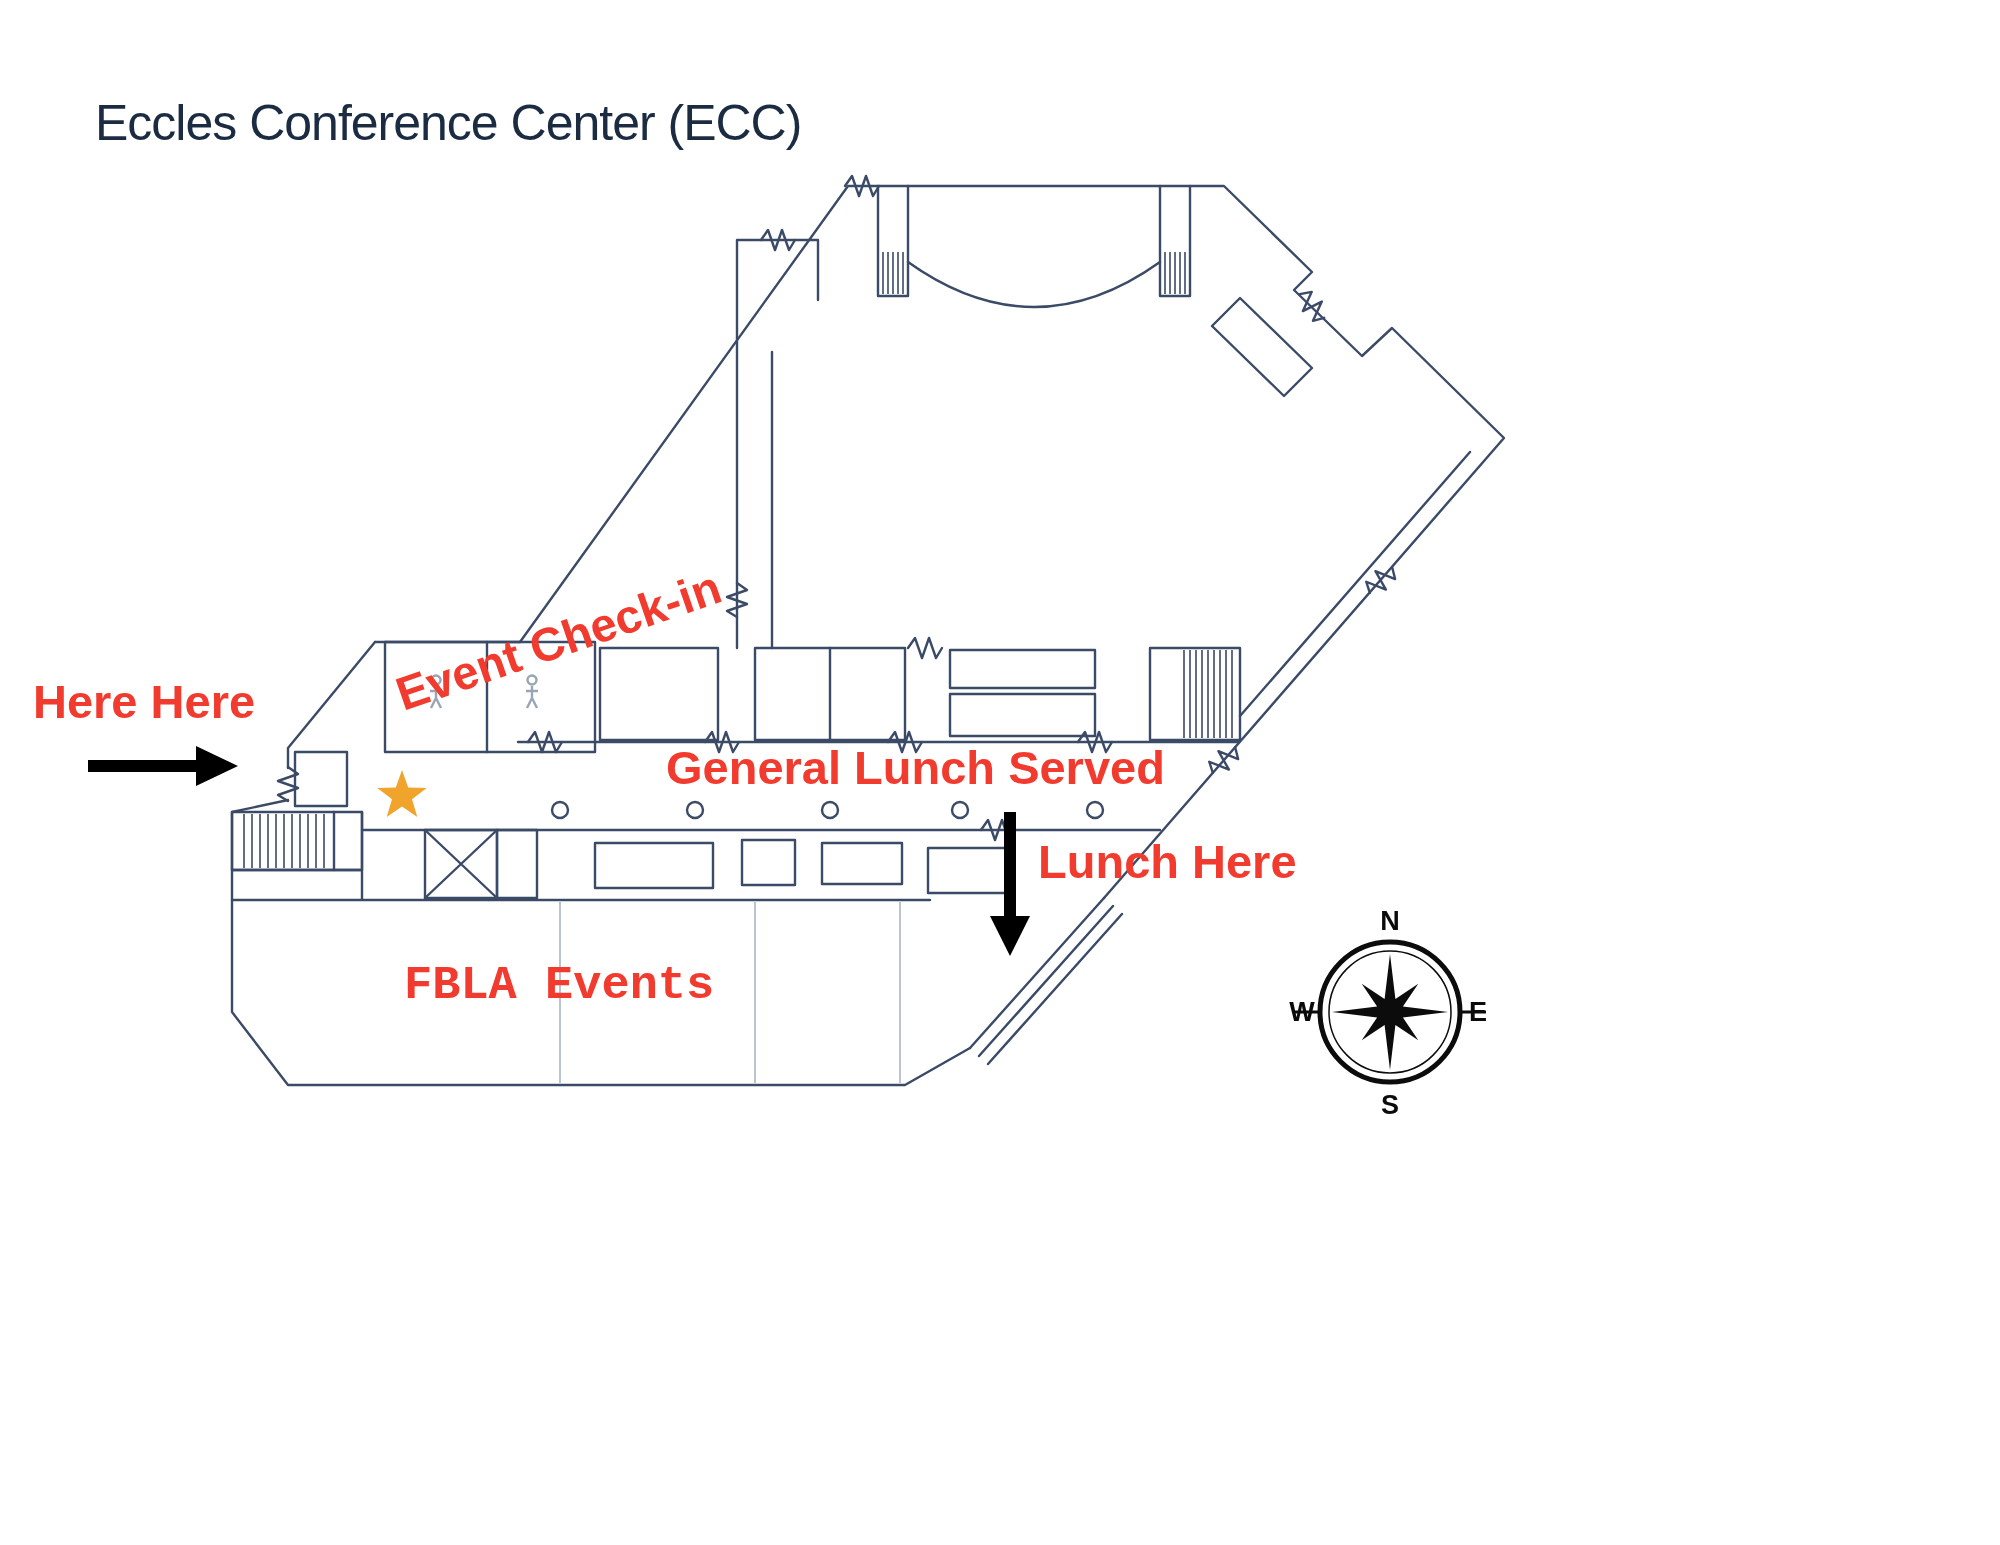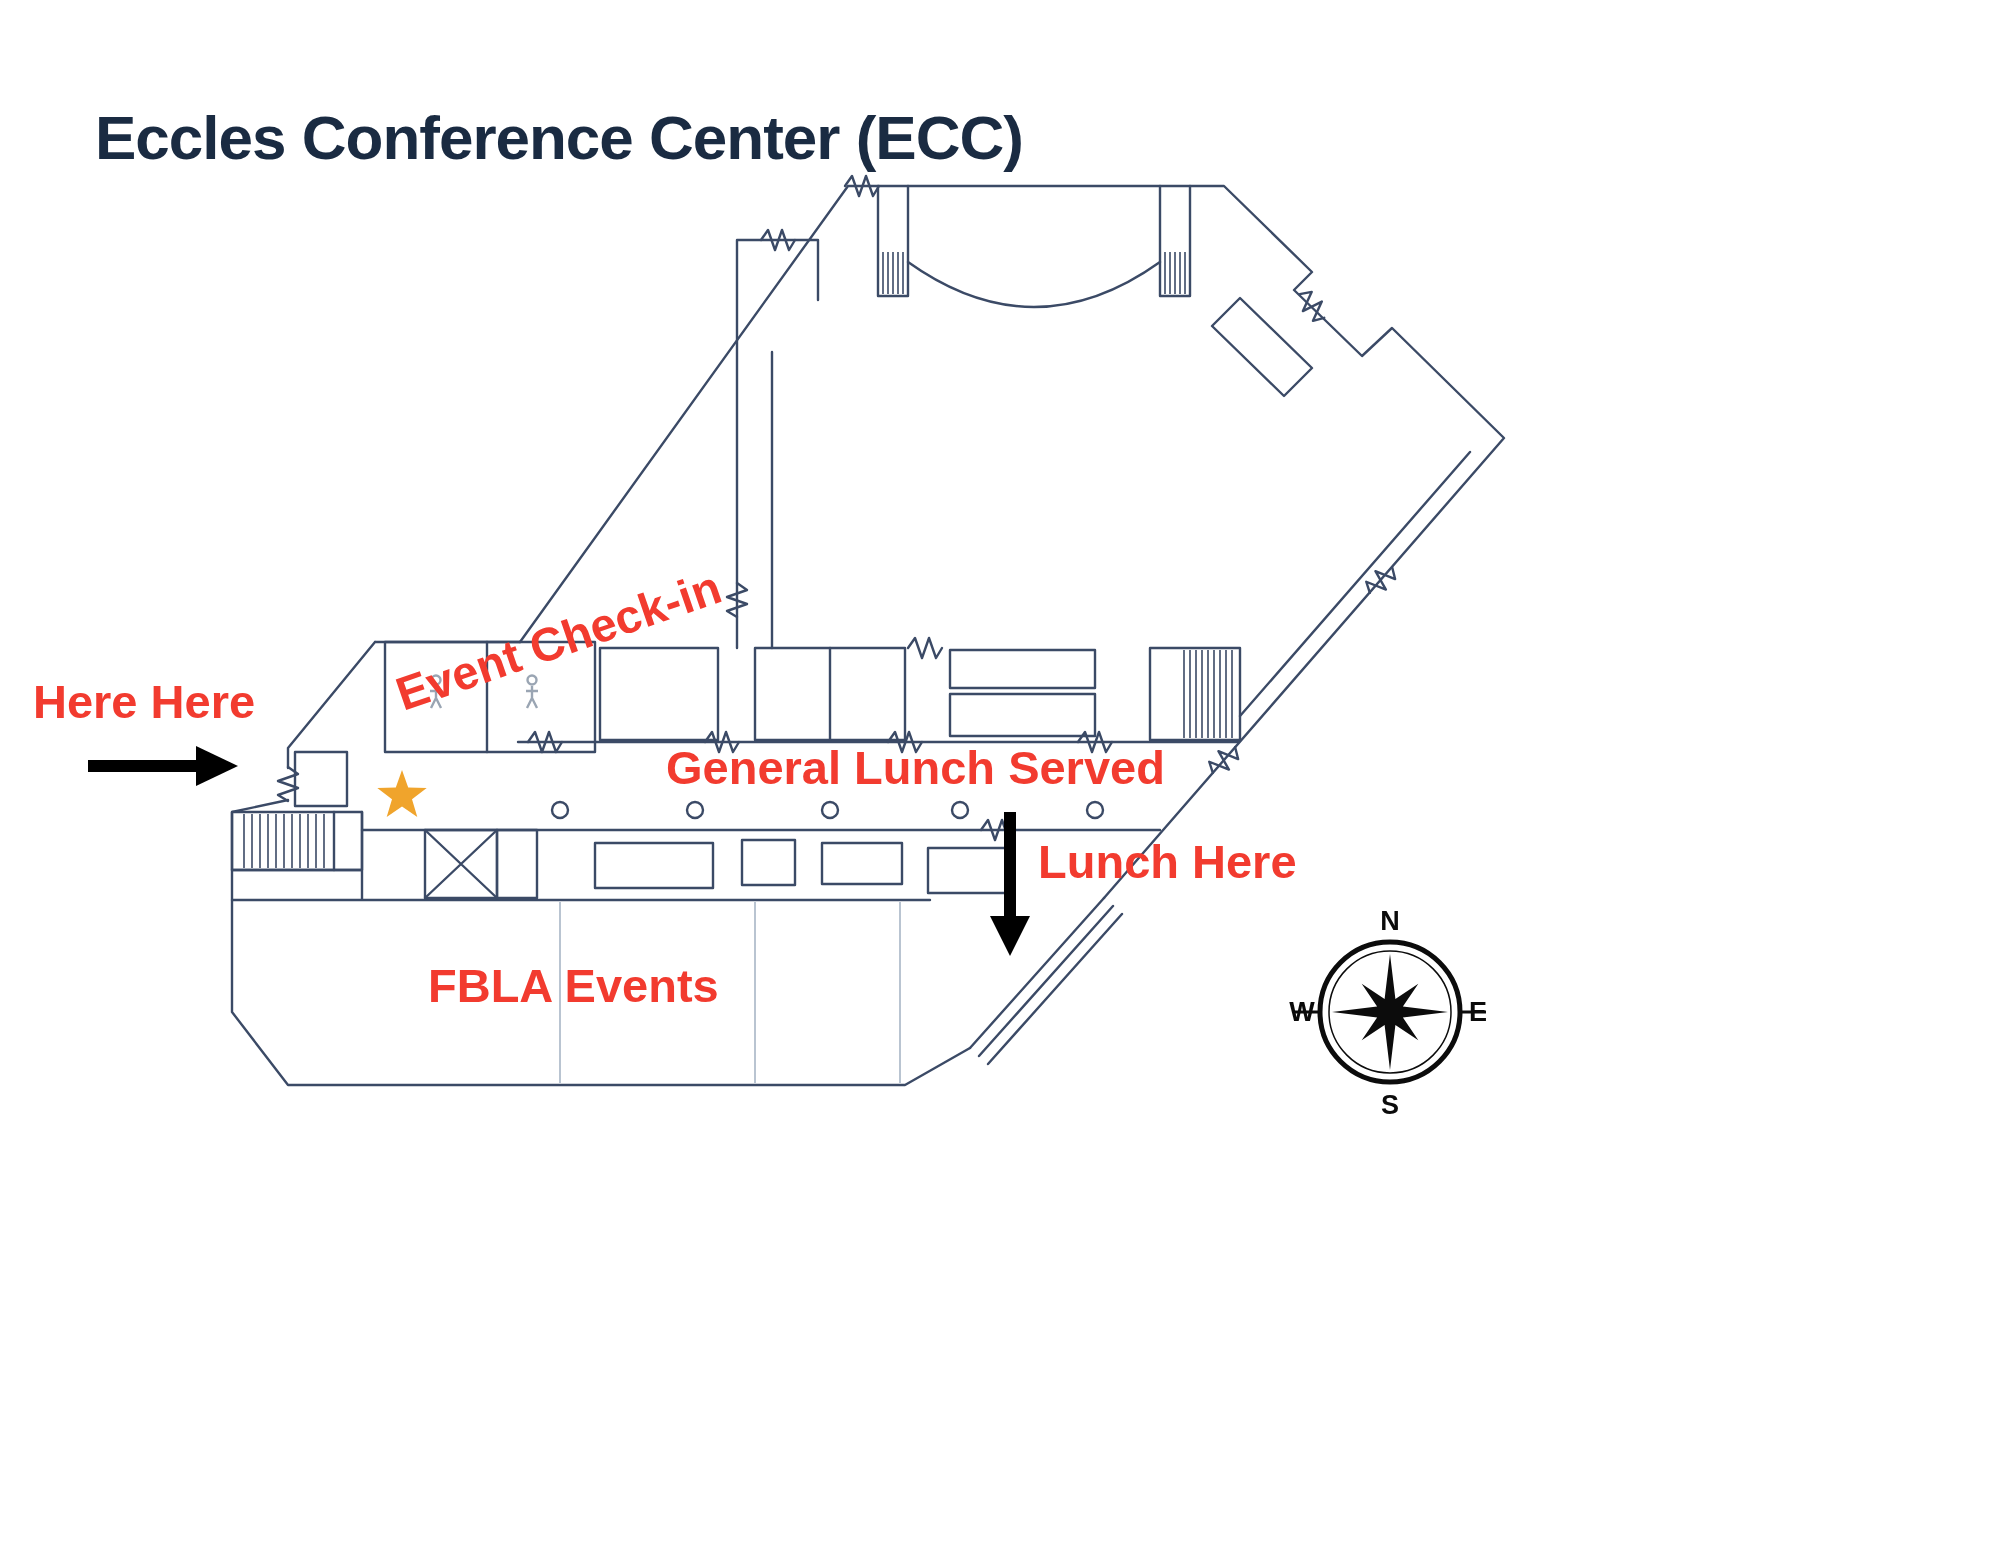--- a/index.html
+++ b/index.html
@@ -42,39 +42,39 @@
     font-family: "Liberation Sans", sans-serif;
     font-weight: bold;
     font-size: 27px;
     fill: #0b0b0b;
     text-anchor: middle;
   }
   .page-title {
     position: absolute;
     left: 95px;
     top: 60px;
-    font-size: 62px;
-    font-weight: 700;
+    font-size: 50px;
+    font-weight: 400;
     letter-spacing: -1px;
     color: #1a2b42;
     white-space: nowrap;
   }
   .redlabel {
     position: absolute;
     color: #f23b2f;
     font-weight: 700;
     font-size: 47px;
     white-space: nowrap;
     line-height: 1.1;
   }
   #label-enter   { left: 33px;   top: 676px; }
   #label-checkin { left: 398px;  top: 670px; transform: rotate(-19deg); transform-origin: 0 50%; }
   #label-lunch   { left: 666px;  top: 742px; }
   #label-exit    { left: 1038px; top: 836px; }
-  #label-fbla    { left: 428px;  top: 960px; }
+  #label-fbla    { left: 404px;  top: 960px; font-family: Liberation Mono, monospace; }
 </style>
 </head>
 <body>
 
 <div id="stage">
 
   <h1 class="page-title">Eccles Conference Center (ECC)</h1>
 
   <svg id="plan-svg" width="2000" height="1545" viewBox="0 0 2000 1545">
 

